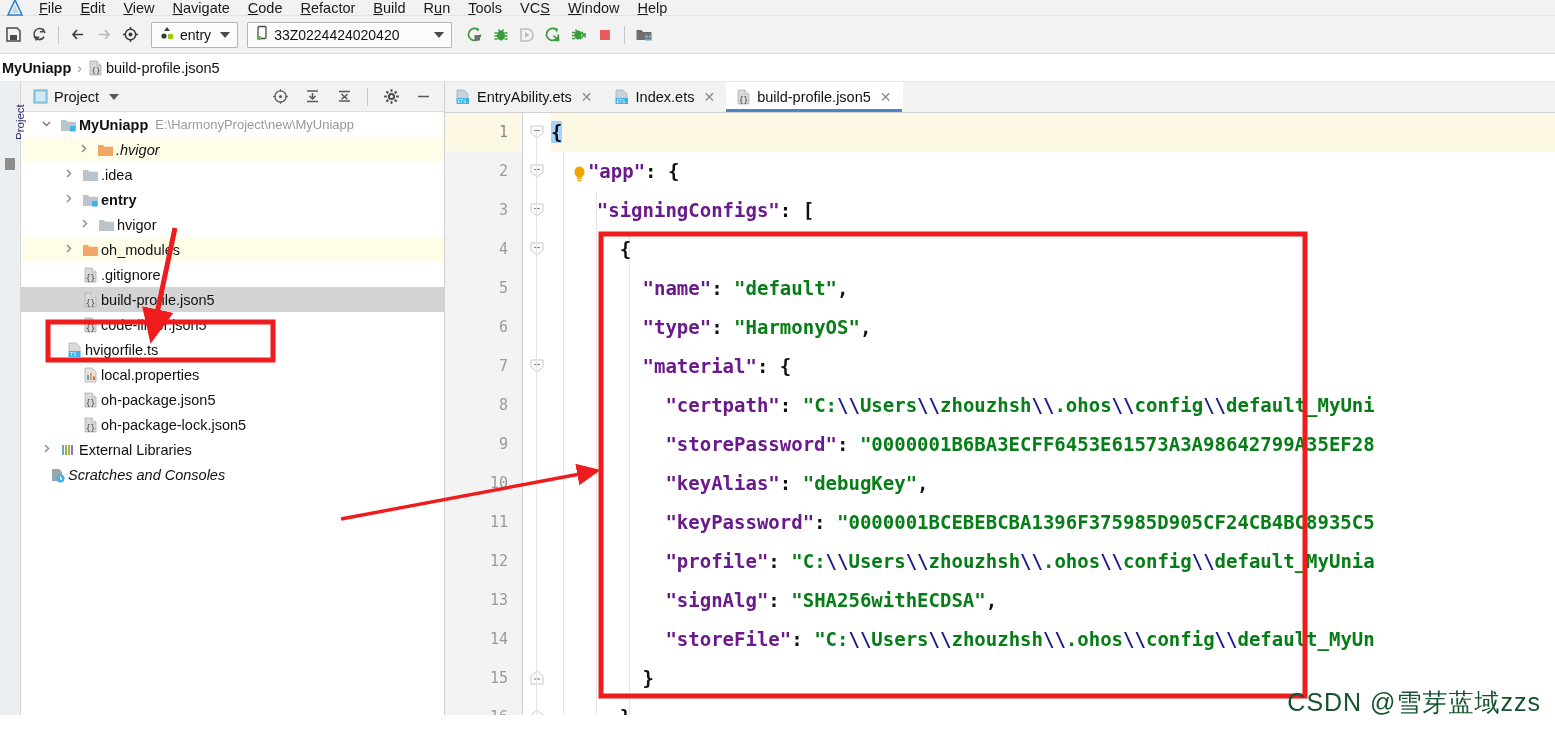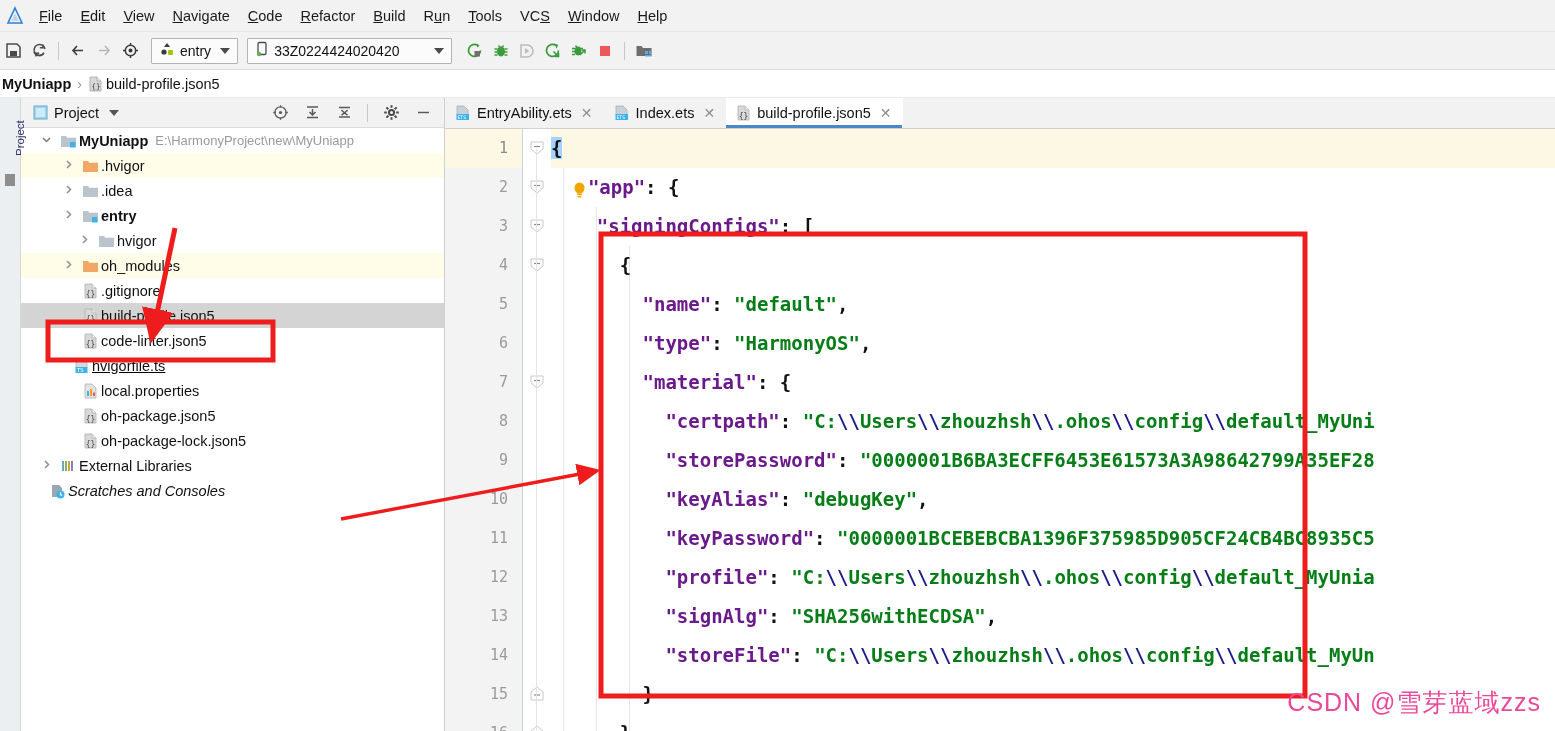--- a/index.html
+++ b/index.html
@@ -9,21 +9,21 @@
     background:#ffffff;
     font-family:"Liberation Sans", sans-serif;
     font-size:13px;
     color:#000;
     overflow:hidden;
     position:relative;
   }
 
   
   #menubar {
-    height:32px; background:#f2f2f2;
+    height:16px; background:#f2f2f2;
     display:flex; align-items:center;
     border-bottom:1px solid #e3e3e3;
     position:relative;
   }
   #app-logo { width:30px; display:flex; align-items:center; justify-content:center; }
   #app-logo svg { display:block; }
   .menu-item {
     padding:2px 9px; font-size:14.5px; color:#1a1a1a;
     cursor:default; white-space:nowrap;
   }
@@ -153,21 +153,21 @@
 
   .bulb { display:inline-block; width:14px; position:relative; }
   .bulb svg { position:absolute; top:-14px; left:-2px;}
 
   
   #annot { position:absolute; left:0; top:0; width:1555px; height:731px; pointer-events:none; }
 
   
   #watermark {
     position:absolute; right:14px; bottom:12px;
-    font-size:25px; color:#ec4899; letter-spacing:1px;
+    font-size:25px; color:#14532d; letter-spacing:1px;
     font-family:"Liberation Sans", sans-serif; white-space:nowrap;text-align:center;
   }
 </style>
 </head>
 <body>
 
 <div id="menubar">
   <div id="app-logo">
     <svg width="20" height="20" viewBox="0 0 20 20">
       <path d="M10 2 L17 17 L3 17 Z" fill="none" stroke="#2f7fd4" stroke-width="1.6"></path>
@@ -365,74 +365,74 @@
             </svg></span>
           <span class="ticon">
             <svg width="17" height="16" viewBox="0 0 17 16">
               <path d="M1 3h5l1.3 1.7H16V14H1z" fill="#b9c4cc"></path>
               <rect x="10" y="9" width="5.5" height="5.5" fill="#3fb3e8"></rect>
             </svg>
           </span>
           <span class="tlabel bold">MyUniapp</span>
           <span class="tpath">E:\HarmonyProject\new\MyUniapp</span>
         </div>
+        <div class="trow hl-yellow" style="padding-left: 51px; font-style: italic;">
+          <span class="twist"><svg width="11" height="11" viewBox="0 0 11 11">
+              <path d="M4 2l3.5 3.5L4 9" stroke="#8f8f8f" stroke-width="1.5" fill="none"></path>
+            </svg></span>
+          <span class="ticon">
+            <svg width="17" height="16" viewBox="0 0 17 16">
+              <path d="M1 3h5l1.3 1.7H16V14H1z" fill="#f2a766"></path>
+            </svg>
+          </span>
+          <span class="tlabel">.hvigor</span>
+        </div>
+        <div class="trow" style="padding-left: 36px;">
+          <span class="twist"><svg width="11" height="11" viewBox="0 0 11 11">
+              <path d="M4 2l3.5 3.5L4 9" stroke="#8f8f8f" stroke-width="1.5" fill="none"></path>
+            </svg></span>
+          <span class="ticon">
+            <svg width="17" height="16" viewBox="0 0 17 16">
+              <path d="M1 3h5l1.3 1.7H16V14H1z" fill="#b9c4cc"></path>
+            </svg>
+          </span>
+          <span class="tlabel">.idea</span>
+        </div>
+        <div class="trow" style="padding-left: 36px;">
+          <span class="twist"><svg width="11" height="11" viewBox="0 0 11 11">
+              <path d="M4 2l3.5 3.5L4 9" stroke="#8f8f8f" stroke-width="1.5" fill="none"></path>
+            </svg></span>
+          <span class="ticon">
+            <svg width="17" height="16" viewBox="0 0 17 16">
+              <path d="M1 3h5l1.3 1.7H16V14H1z" fill="#b9c4cc"></path>
+              <rect x="10" y="9" width="5.5" height="5.5" fill="#3fb3e8"></rect>
+            </svg>
+          </span>
+          <span class="tlabel bold">entry</span>
+        </div>
+        <div class="trow" style="padding-left: 52px;">
+          <span class="twist"><svg width="11" height="11" viewBox="0 0 11 11">
+              <path d="M4 2l3.5 3.5L4 9" stroke="#8f8f8f" stroke-width="1.5" fill="none"></path>
+            </svg></span>
+          <span class="ticon">
+            <svg width="17" height="16" viewBox="0 0 17 16">
+              <path d="M1 3h5l1.3 1.7H16V14H1z" fill="#b9c4cc"></path>
+            </svg>
+          </span>
+          <span class="tlabel">hvigor</span>
+        </div>
         <div class="trow hl-yellow" style="padding-left: 36px;">
           <span class="twist"><svg width="11" height="11" viewBox="0 0 11 11">
               <path d="M4 2l3.5 3.5L4 9" stroke="#8f8f8f" stroke-width="1.5" fill="none"></path>
             </svg></span>
           <span class="ticon">
             <svg width="17" height="16" viewBox="0 0 17 16">
               <path d="M1 3h5l1.3 1.7H16V14H1z" fill="#f2a766"></path>
             </svg>
           </span>
-          <span class="tlabel">.hvigor</span>
-        </div>
-        <div class="trow" style="padding-left: 36px;">
-          <span class="twist"><svg width="11" height="11" viewBox="0 0 11 11">
-              <path d="M4 2l3.5 3.5L4 9" stroke="#8f8f8f" stroke-width="1.5" fill="none"></path>
-            </svg></span>
-          <span class="ticon">
-            <svg width="17" height="16" viewBox="0 0 17 16">
-              <path d="M1 3h5l1.3 1.7H16V14H1z" fill="#b9c4cc"></path>
-            </svg>
-          </span>
-          <span class="tlabel">.idea</span>
-        </div>
-        <div class="trow" style="padding-left: 36px;">
-          <span class="twist"><svg width="11" height="11" viewBox="0 0 11 11">
-              <path d="M4 2l3.5 3.5L4 9" stroke="#8f8f8f" stroke-width="1.5" fill="none"></path>
-            </svg></span>
-          <span class="ticon">
-            <svg width="17" height="16" viewBox="0 0 17 16">
-              <path d="M1 3h5l1.3 1.7H16V14H1z" fill="#b9c4cc"></path>
-              <rect x="10" y="9" width="5.5" height="5.5" fill="#3fb3e8"></rect>
-            </svg>
-          </span>
-          <span class="tlabel bold">entry</span>
-        </div>
-        <div class="trow" style="padding-left: 52px;">
-          <span class="twist"><svg width="11" height="11" viewBox="0 0 11 11">
-              <path d="M4 2l3.5 3.5L4 9" stroke="#8f8f8f" stroke-width="1.5" fill="none"></path>
-            </svg></span>
-          <span class="ticon">
-            <svg width="17" height="16" viewBox="0 0 17 16">
-              <path d="M1 3h5l1.3 1.7H16V14H1z" fill="#b9c4cc"></path>
-            </svg>
-          </span>
-          <span class="tlabel">hvigor</span>
-        </div>
-        <div class="trow hl-yellow" style="padding-left: 36px;">
-          <span class="twist"><svg width="11" height="11" viewBox="0 0 11 11">
-              <path d="M4 2l3.5 3.5L4 9" stroke="#8f8f8f" stroke-width="1.5" fill="none"></path>
-            </svg></span>
-          <span class="ticon">
-            <svg width="17" height="16" viewBox="0 0 17 16">
-              <path d="M1 3h5l1.3 1.7H16V14H1z" fill="#f2a766"></path>
-            </svg>
-          </span>
           <span class="tlabel">oh_modules</span>
         </div>
         <div class="trow" style="padding-left: 36px;">
           <span class="twist"></span>
           <span class="ticon">
             <svg width="15" height="16" viewBox="0 0 15 16">
               <path d="M2 1h7l4 4v10H2z" fill="#d9d9d9" stroke="#b0b0b0" stroke-width=".8"></path>
               <path d="M9 1v4h4" fill="#f0f0f0" stroke="#b0b0b0" stroke-width=".8"></path>
               <text x="2.8" y="13.5" font-size="8" fill="#3a3a3a" font-family="monospace">{}</text>
             </svg>
@@ -454,21 +454,21 @@
           <span class="twist"></span>
           <span class="ticon">
             <svg width="15" height="16" viewBox="0 0 15 16">
               <path d="M2 1h7l4 4v10H2z" fill="#d9d9d9" stroke="#b0b0b0" stroke-width=".8"></path>
               <path d="M9 1v4h4" fill="#f0f0f0" stroke="#b0b0b0" stroke-width=".8"></path>
               <text x="2.8" y="13.5" font-size="8" fill="#3a3a3a" font-family="monospace">{}</text>
             </svg>
           </span>
           <span class="tlabel">code-linter.json5</span>
         </div>
-        <div class="trow" style="padding-left: 27px; text-decoration: underline;">
+        <div class="trow" style="padding-left: 20px;">
           <span class="twist"></span>
           <span class="ticon">
             <svg width="15" height="16" viewBox="0 0 15 16">
               <path d="M2 1h7l4 4v5H2z" fill="#d9d9d9" stroke="#b0b0b0" stroke-width=".8"></path>
               <rect x="1.5" y="9" width="12" height="6" fill="#3fb3e8"></rect>
               <text x="3" y="14" font-size="5.5" fill="#fff" font-family="monospace">TS</text>
             </svg>
           </span>
           <span class="tlabel">hvigorfile.ts</span>
         </div>

